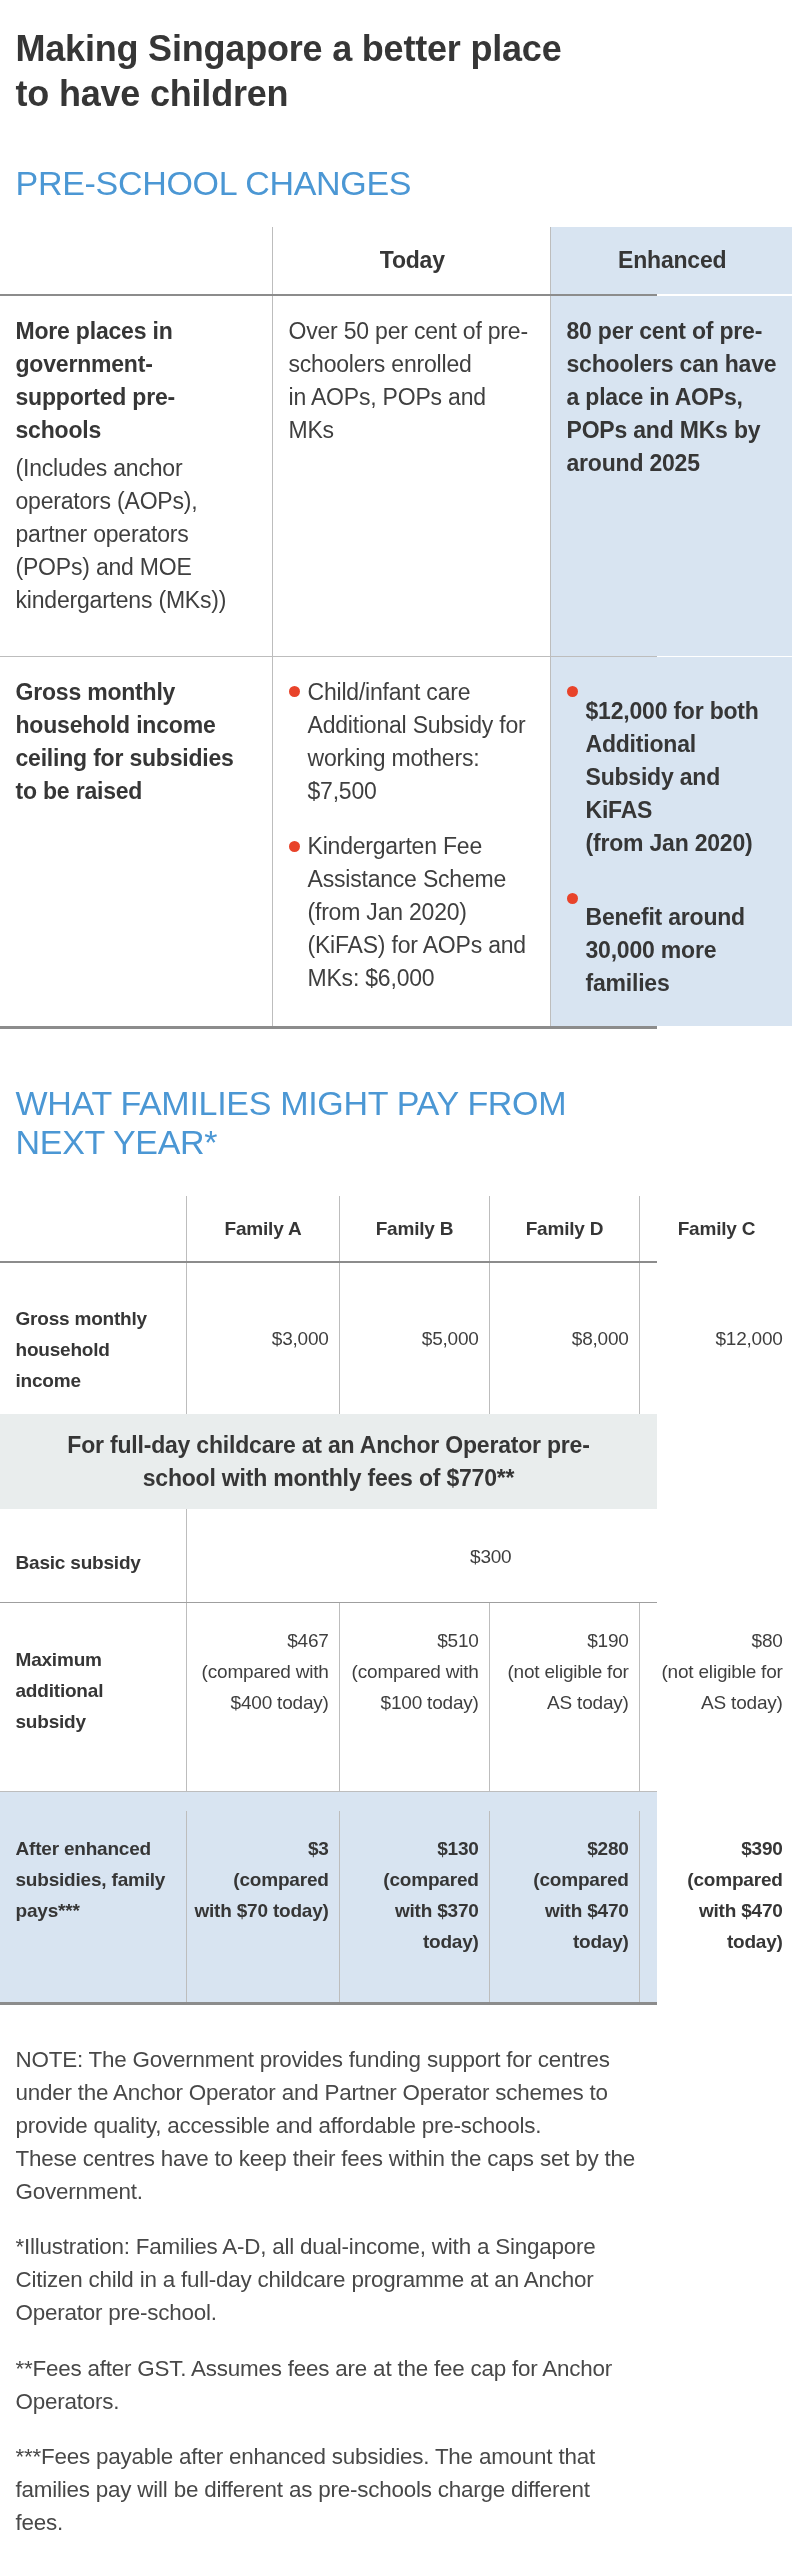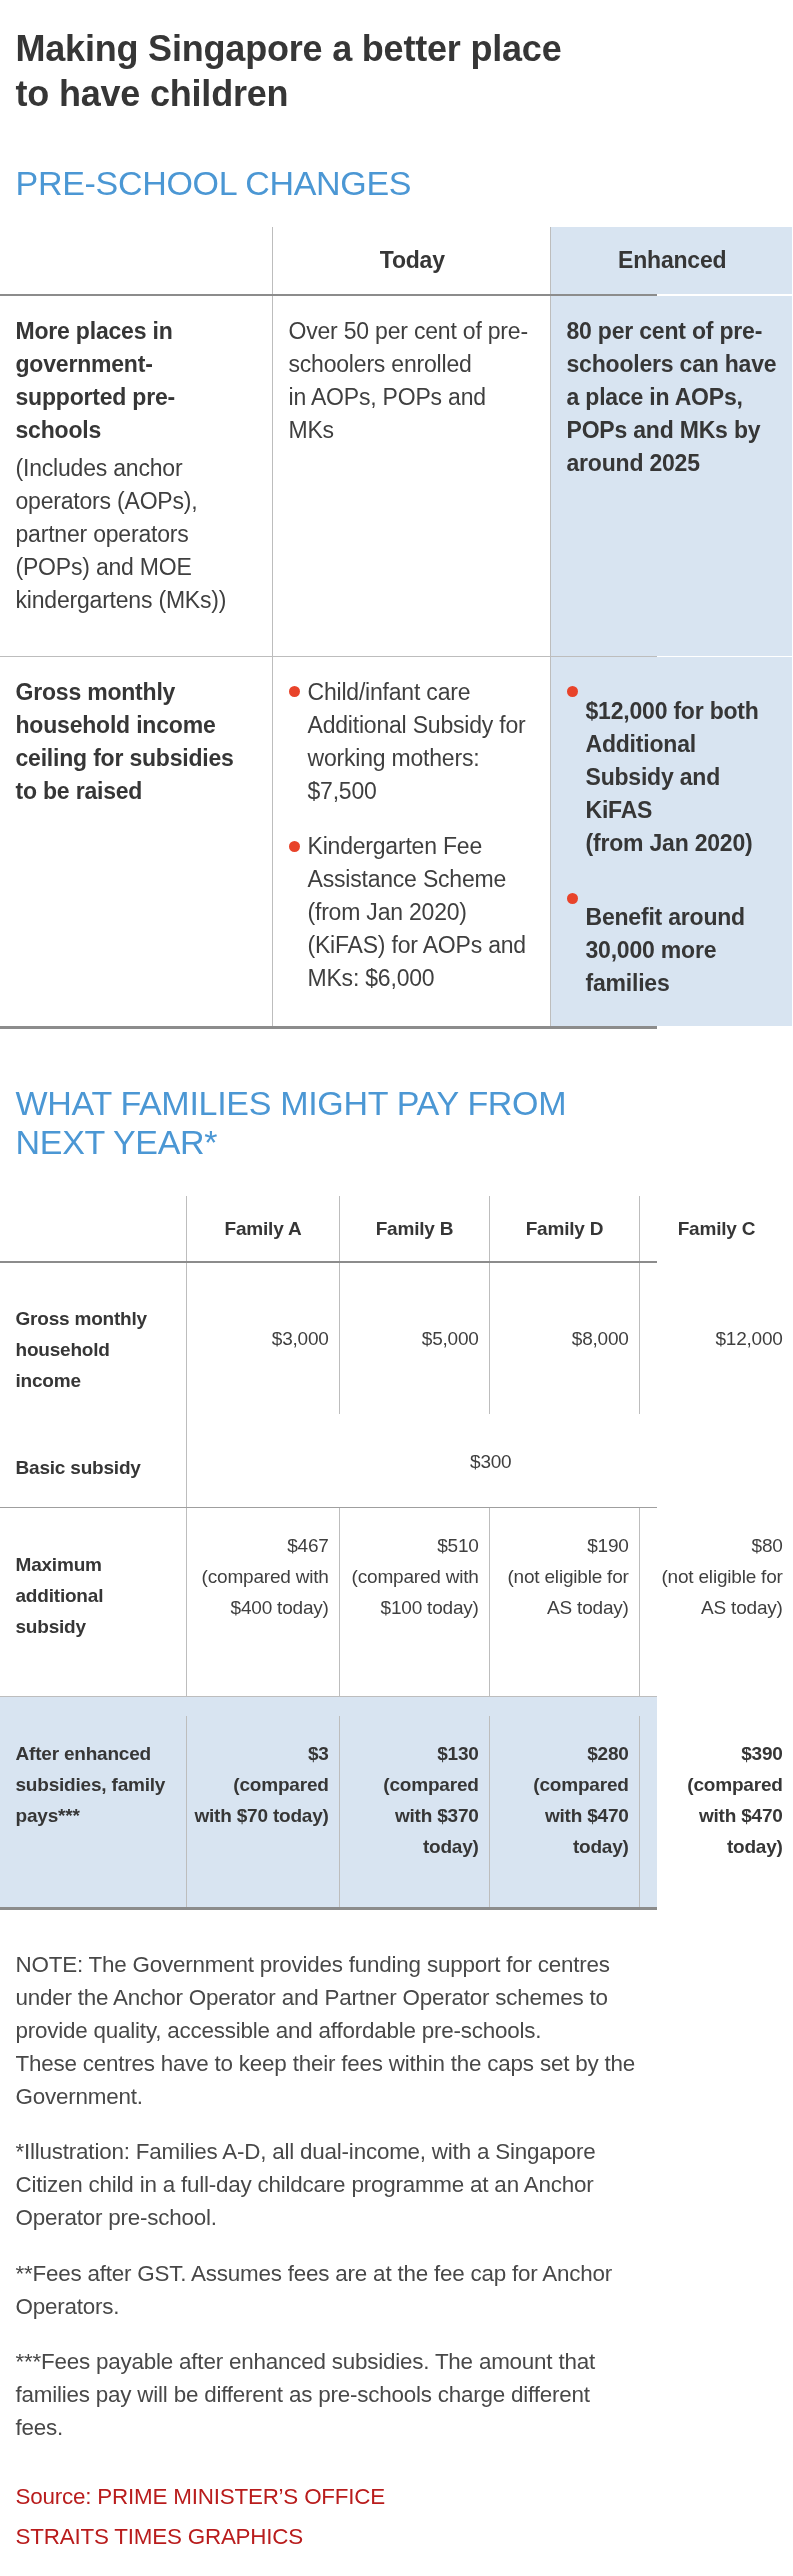--- a/index.html
+++ b/index.html
@@ -152,20 +152,23 @@
       </div>
 
       <div class="row income">
         <div class="cell lab bold pre">Gross monthly household income</div>
         <div class="cell vl num">$3,000</div>
         <div class="cell vl num">$5,000</div>
         <div class="cell vl num">$8,000</div>
         <div class="cell vl num">$12,000</div>
       </div>
 
+      <div class="band">
+        <div class="band-text">For full-day childcare at an Anchor Operator pre-school with monthly fees of $770**</div>
+      </div>
 
       <div class="row basic">
         <div class="cell lab bold">Basic subsidy</div>
         <div class="cell vl val">$300</div>
       </div>
 
       <div class="row maxrow">
         <div class="cell lab bold">Maximum additional subsidy</div>
         <div class="cell vl num">
           <span class="amount">$467</span>

